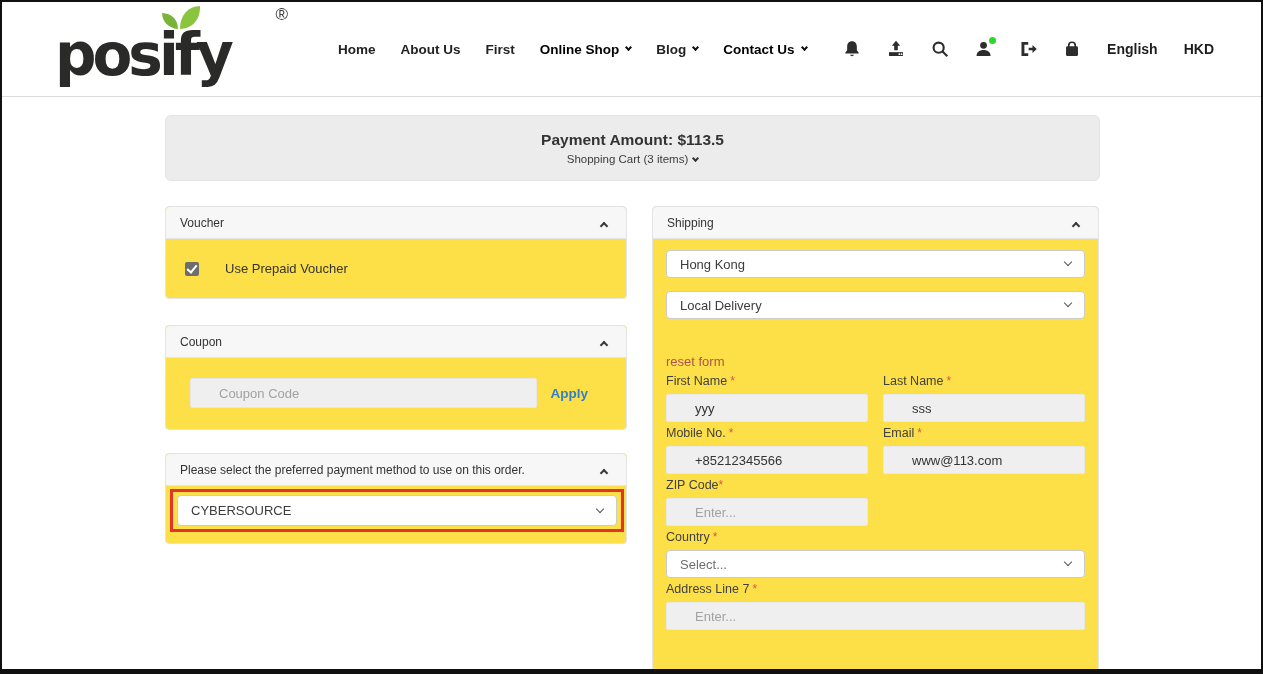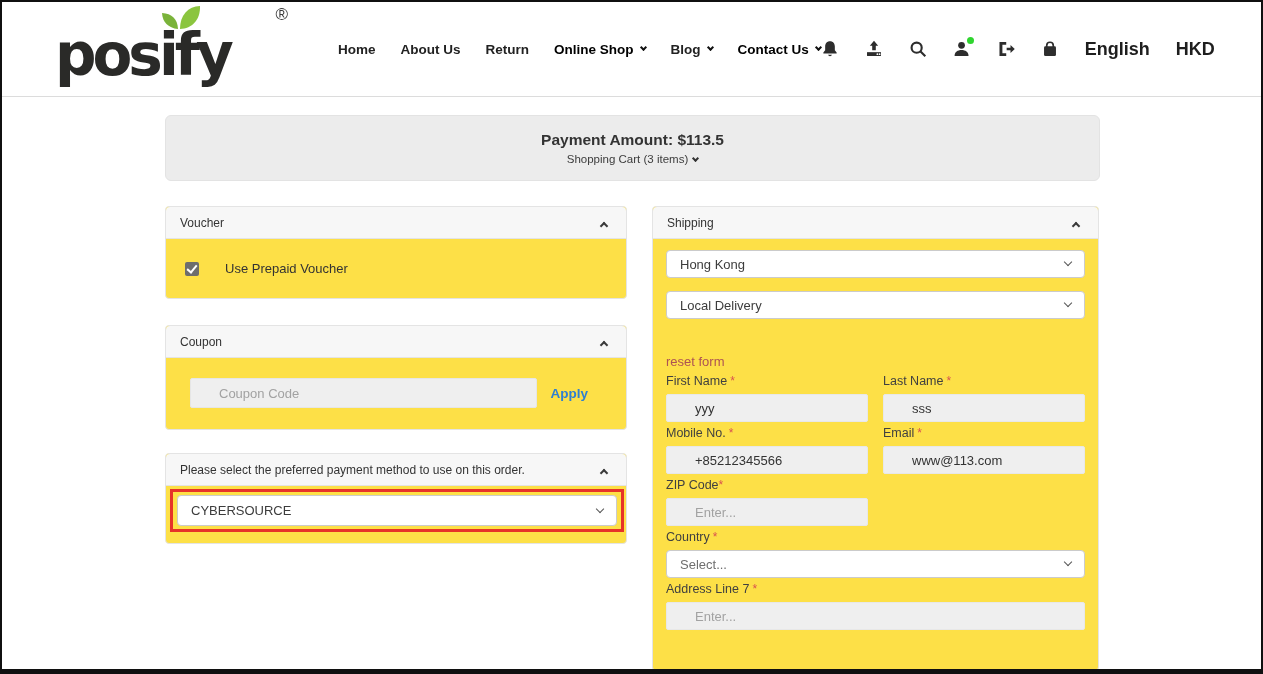--- a/index.html
+++ b/index.html
@@ -72,21 +72,21 @@
   }
   .header-right {
     margin-left: auto;
     margin-right: 47px;
     display: flex;
     align-items: center;
     gap: 26px;
   }
   .hicon { width: 18px; height: 18px; color: #2d2d2d; cursor: pointer; position: relative; display: flex; }
   .hicon svg { width: 100%; height: 100%; }
-  .header-text { font-size: 18px; font-weight: 700; color: #1e1e1e; cursor: pointer; }
+  .header-text { font-size: 14px; font-weight: 700; color: #1e1e1e; cursor: pointer; }
 
   
   .main-area { position: relative; }
   .payment-box {
     width: 935px;
     margin: 18px 0 0 163px;
     height: 66px;
     background: #ececec;
     border: 1px solid #e3e3e3;
     border-radius: 6px;
@@ -221,21 +221,21 @@
   </div>
 
   <nav class="main-nav">
     <span class="nav-item">
         <span>Home</span>
       </span>
     <span class="nav-item">
         <span>About Us</span>
       </span>
     <span class="nav-item">
-        <span>Return</span>
+        <span>First</span>
       </span>
     <span class="nav-item emph">
         <span>Online Shop</span>
         <span class="caret"></span>
       </span>
     <span class="nav-item">
         <span>Blog</span>
         <span class="caret"></span>
       </span>
     <span class="nav-item emph">

